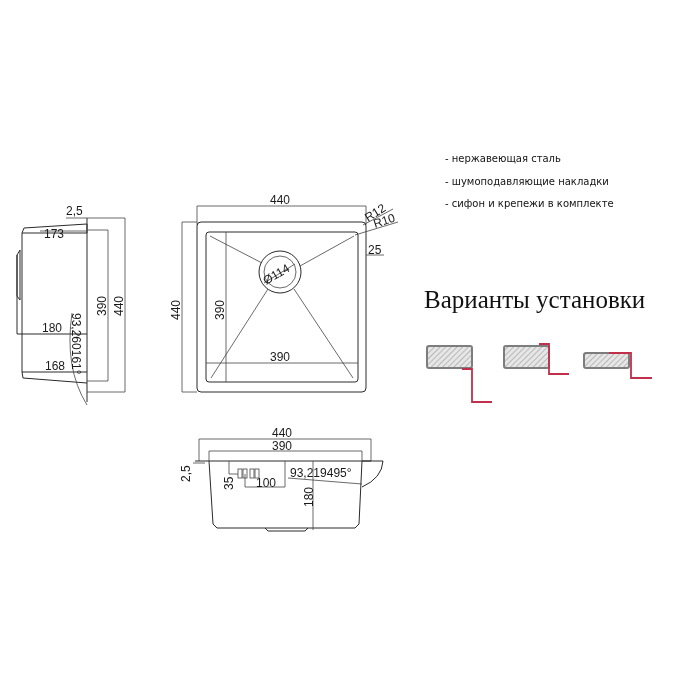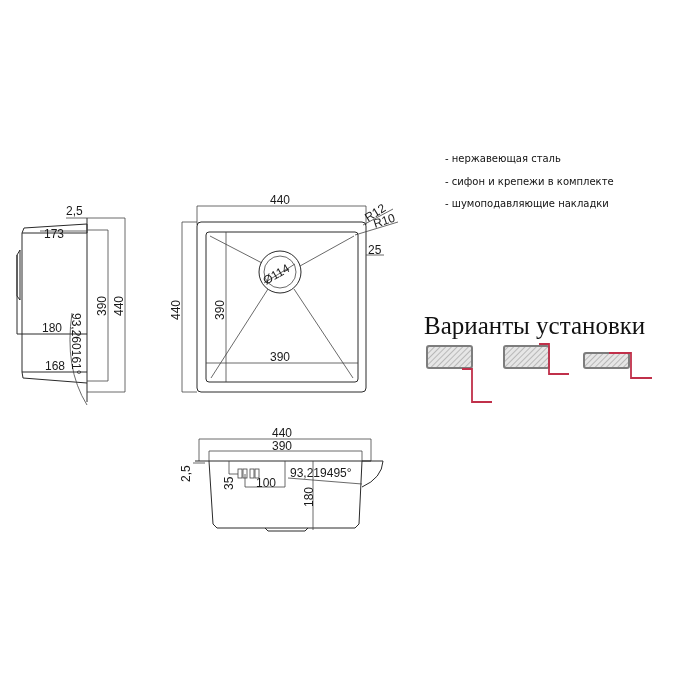--- a/index.html
+++ b/index.html
@@ -8,21 +8,21 @@
   svg text.dim { font-family: "Liberation Sans", sans-serif; font-size: 12px; fill: #1a1a1a; }
   svg .ln { stroke: #2a2a2a; stroke-width: 1; fill: none; }
   svg .thin { stroke: #444; stroke-width: 0.8; fill: none; }
   .features {
     position: absolute; left: 445px; top: 148px;
     font-family: "DejaVu Sans", sans-serif; font-size: 10px; color: #111;
     line-height: 22.5px; margin: 0; padding: 0; list-style: none;
   }
   .features li { white-space: nowrap; }
   .install-title {
-    position: absolute; left: 424px; top: 312px;
+    position: absolute; left: 424px; top: 286px;
     font-family: "Liberation Serif", serif; font-size: 25px; color: #111;
     white-space: nowrap;
   }
 </style>
 </head>
 <body>
 
 <svg id="canvas" viewBox="0 0 700 700" xmlns="http://www.w3.org/2000/svg">
   <defs>
     <pattern id="hatch" width="4" height="4" patternUnits="userSpaceOnUse" patternTransform="rotate(45)">
@@ -150,17 +150,17 @@
     <polyline points="539,344 549,344 549,374 569,374" fill="none" stroke="#c0304a" stroke-width="1.8"></polyline>
   </g>
   <g>
     <rect x="584" y="353" width="45" height="15" rx="2" fill="url(#hatch)" stroke="#7d7d7d" stroke-width="2"></rect>
     <polyline points="609,353 631,353 631,378 652,378" fill="none" stroke="#c0304a" stroke-width="1.8"></polyline>
   </g>
 </svg>
 
 <ul class="features">
   <li>- нержавеющая сталь</li>
+  <li>- шумоподавляющие накладки</li>
   <li>- сифон и крепежи в комплекте</li>
-  <li>- шумоподавляющие накладки</li>
 </ul>
 
 <div class="install-title">Варианты установки</div>
 
 </body></html>

